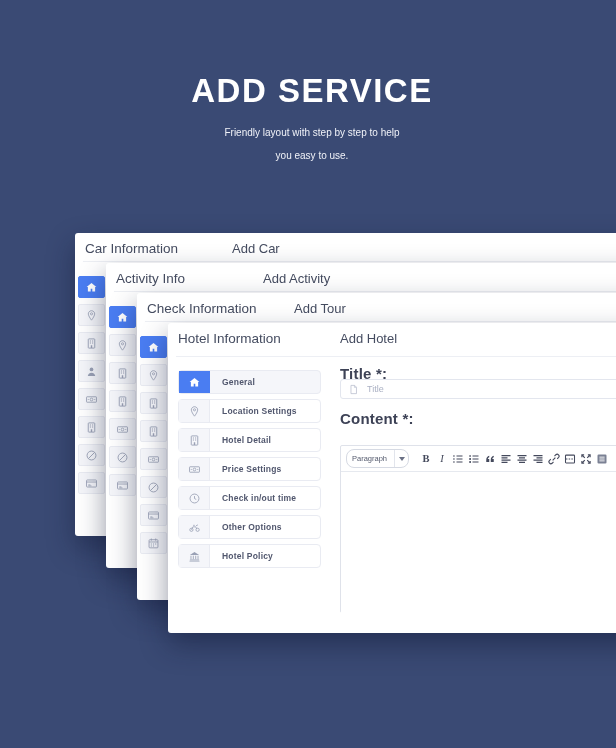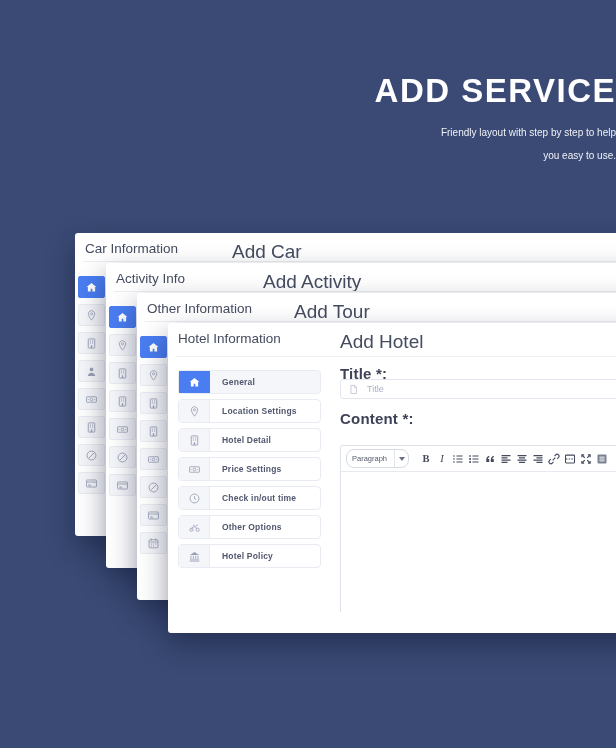--- a/index.html
+++ b/index.html
@@ -1,33 +1,33 @@
 <!DOCTYPE html>
 <html><head>
 <meta charset="utf-8">
 <style>
   html,body{margin:0;padding:0;background:#3a4a74;}
   .stage{position:relative;width:616px;height:748px;background:#3a4a74;overflow:hidden;
          font-family:"Liberation Sans",sans-serif;}
 
   
-  .hero{position:absolute;top:72px;left:0;right:0;text-align:right;color:#fff;padding-left:8px;}
+  .hero{position:absolute;top:72px;left:0;right:0;text-align:center;color:#fff;padding-left:8px;}
   .hero-title{font-size:33px;font-weight:bold;letter-spacing:1.5px;}
   .hero-sub{margin-top:11px;font-size:10px;line-height:23px;color:#f0f2f8;}
 
   
   .card{position:absolute;width:680px;background:#fff;border-radius:3px;
         box-shadow:0 12px 28px rgba(15,23,52,.45);}
   .card-car{left:75px;top:233px;height:303px;z-index:1;}
   .card-activity{left:106px;top:263px;height:305px;z-index:2;}
   .card-tour{left:137px;top:293px;height:307px;z-index:3;}
   .card-hotel{left:168px;top:323px;height:310px;z-index:4;}
 
   .hd-info{position:absolute;top:8px;left:10px;font-size:13.5px;color:#454c60;}
-  .hd-add{position:absolute;top:8px;font-size:19px;color:#454c60;}
+  .hd-add{position:absolute;top:8px;font-size:13px;color:#454c60;}
   .hd-add-back{left:157px;}
   .hd-add-front{left:172px;}
   .divider{position:absolute;left:8px;right:0;height:1px;background:#edeff4;}
   .divider-back{top:28px;}
   .divider-front{top:33px;}
 
   
   .strip{position:absolute;left:3px;top:43px;display:flex;flex-direction:column;gap:6px;}
   .sq{width:27px;height:22px;background:#f5f6fa;border:1px solid #e9ebf2;border-radius:2px;
       display:flex;align-items:center;justify-content:center;color:#9aa1b5;box-sizing:border-box;}
@@ -265,21 +265,21 @@
         </div>
       <div class="sq">
           <svg class="ic">
             <use href="#i-card"></use>
           </svg>
         </div>
     </div>
   </div>
 
   <div class="card card-tour">
-    <div class="hd-info">Other Information</div>
+    <div class="hd-info">Check Information</div>
     <div class="hd-add hd-add-back">Add Tour</div>
     <div class="divider divider-back"></div>
     <div class="strip">
       <div class="sq active">
           <svg class="ic">
             <use href="#i-home"></use>
           </svg>
         </div>
       <div class="sq">
           <svg class="ic">

